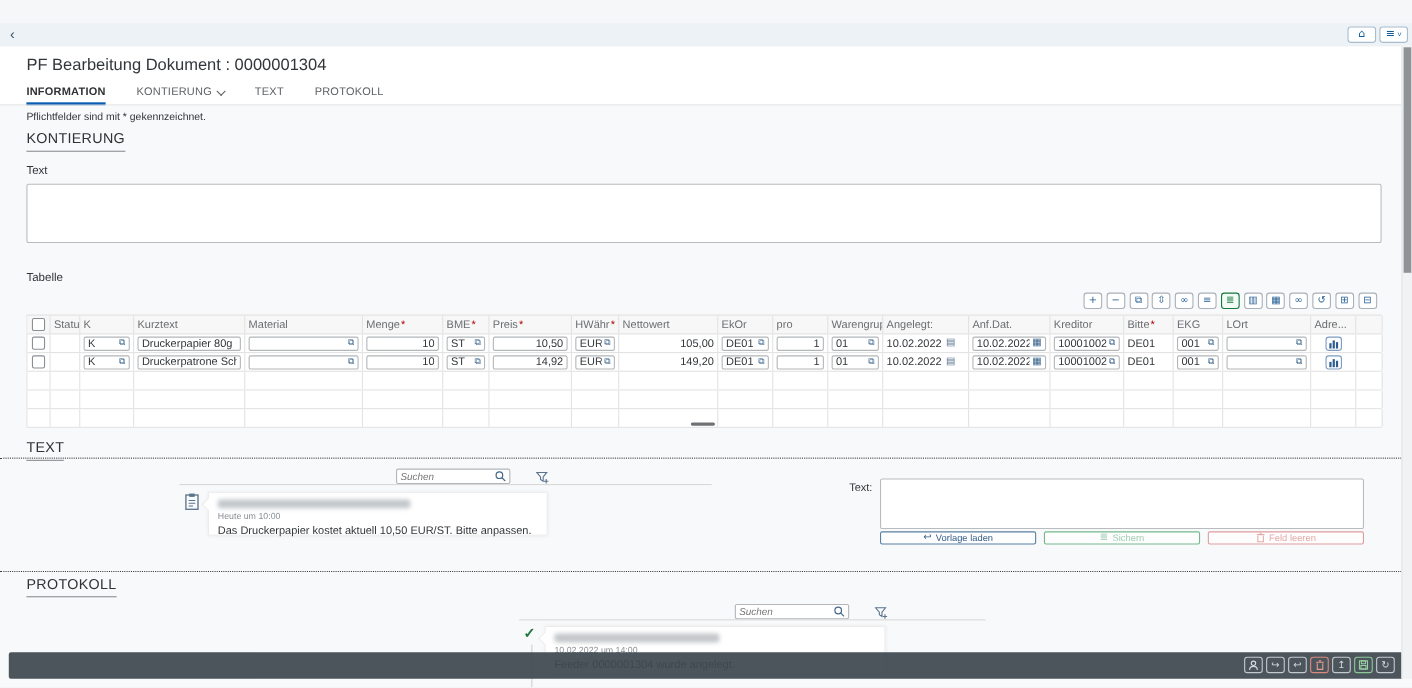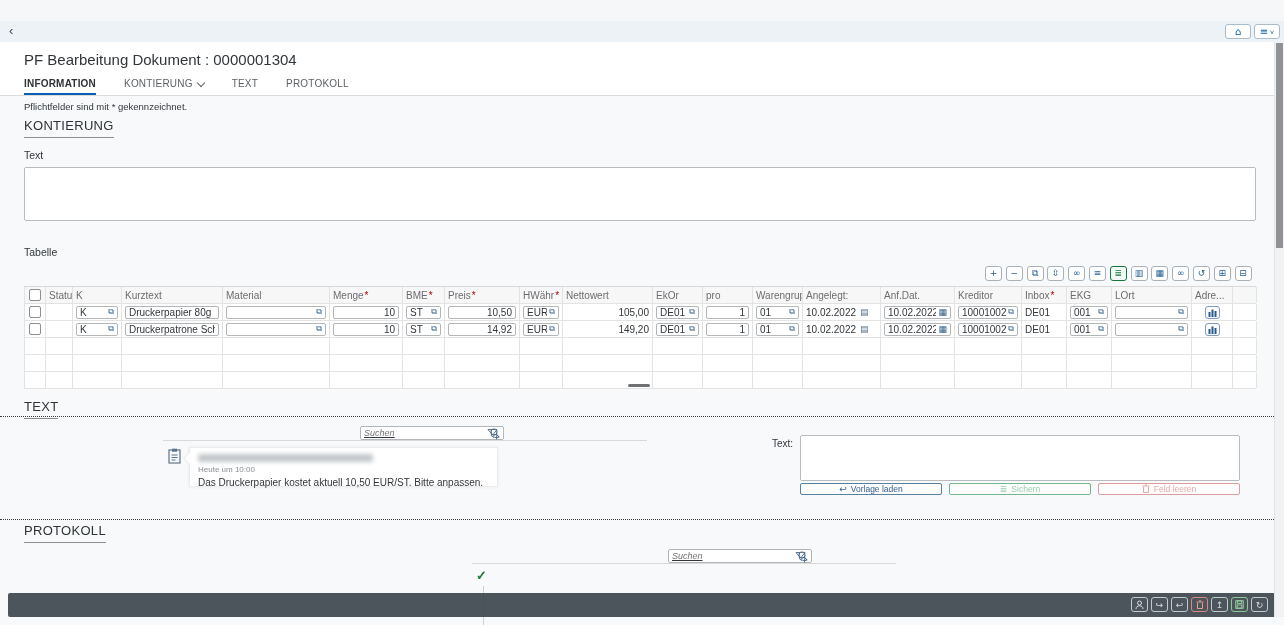--- a/index.html
+++ b/index.html
@@ -67,22 +67,22 @@
     font-family:"DejaVu Sans",sans-serif;}
   .cali{margin-left:auto;color:#34618a;font-size:9px;line-height:9px;cursor:pointer;
     font-family:"DejaVu Sans",sans-serif;}
   .plainicon{margin-left:4px;color:#5b738b;font-size:9px;font-family:"DejaVu Sans",sans-serif;cursor:pointer;}
   .addrbtn{width:15px;height:13px;border:1px solid #7d9cc0;border-radius:3px;background:#fdfdfe;
     display:flex;align-items:center;justify-content:center;margin:auto;cursor:pointer;padding:0;}
   .hscroll{position:absolute;left:628px;top:384px;width:22px;height:3px;background:#6f7275;border-radius:2px;cursor:pointer;}
   
   .dotted{position:absolute;left:0;right:0;height:0;border-top:1.5px dotted #3c3c3c;}
   
-  .searchbox{position:absolute;width:144px;height:14px;border:1px solid #b3b6b9;border-radius:2px;
-    background:#fff;box-sizing:border-box;display:flex;align-items:center;text-decoration:underline;}
+  .searchbox{position:absolute;width:104px;height:14px;border:1px solid #b3b6b9;border-radius:2px;
+    background:#fff;box-sizing:border-box;display:flex;align-items:center;}
   .searchbox input{border:0;outline:none;flex:1;min-width:0;font-size:9px;font-style:italic;
     font-family:"Liberation Sans",sans-serif;color:#5d6164;padding:0 3px;background:transparent;}
   .searchbox .mag{margin-right:3px;display:flex;}
   .funnel{position:absolute;cursor:pointer;display:flex;}
   .feedline{position:absolute;height:1px;background:#d9d9d9;}
   .bubble{position:absolute;background:#fff;border:1px solid #ececec;box-shadow:0 0 3px rgba(0,0,0,.07);
     padding:4px 8px;box-sizing:border-box;}
   .bubble:before{content:"";position:absolute;left:-5px;top:6px;width:8px;height:8px;background:#fff;
     border-left:1px solid #ececec;border-bottom:1px solid #ececec;transform:rotate(45deg);}
   .redacted{height:8px;background:#c3c7cb;border-radius:2px;filter:blur(2px);margin:2px 0 3px 0;}
@@ -217,21 +217,21 @@
         <div class="gcell" style="width: 78px; flex: 0 0 78px;">
           <span>Angelegt:</span>
         </div>
         <div class="gcell" style="width: 74px; flex: 0 0 74px;">
           <span>Anf.Dat.</span>
         </div>
         <div class="gcell" style="width: 67px; flex: 0 0 67px;">
           <span>Kreditor</span>
         </div>
         <div class="gcell" style="width: 45px; flex: 0 0 45px;">
-          <span>Inbox</span>
+          <span>Bitte</span>
           <span class="req">*</span>
         </div>
         <div class="gcell" style="width: 45px; flex: 0 0 45px;">
           <span>EKG</span>
         </div>
         <div class="gcell" style="width: 80px; flex: 0 0 80px;">
           <span>LOrt</span>
         </div>
         <div class="gcell" style="width: 41px; flex: 0 0 41px;">
           <span>Adre...</span>
@@ -601,20 +601,25 @@
     <svg width="12" height="12" viewBox="0 0 12 12">
         <path d="M1 1.5h9L6.8 5.5v4l-2.4-1.7V5.5Z" fill="none" stroke="#5b738b" stroke-width="1"></path>
         <line x1="9.5" y1="7.5" x2="9.5" y2="11.5" stroke="#5b738b" stroke-width="1"></line>
         <line x1="7.5" y1="9.5" x2="11.5" y2="9.5" stroke="#5b738b" stroke-width="1"></line>
       </svg>
   </span>
   <div class="feedline" style="left:472px;top:563px;width:424px;"></div>
 
   <span class="checkok" style="left:476px;top:568px;">✓</span>
   <div class="timeline" style="left:483px;top:586px;height:39px;"></div>
+  <div class="bubble" style="left:495px;top:569px;width:310px;height:44px;">
+    <div class="redacted" style="width:150px;"></div>
+    <div class="feedtime">10.02.2022 um 14:00</div>
+    <div class="feedmsg">Feeder 0000001304 wurde angelegt.</div>
+  </div>
 
   <div class="footer">
     <div class="fbtns" id="fbtns">
         <button class="fbtn">
           <svg width="9" height="10" viewBox="0 0 9 10">
             <circle cx="4.5" cy="3" r="2" fill="none" stroke="#d6dbe0" stroke-width="1"></circle>
             <path d="M1 9c0-2 1.5-3.2 3.5-3.2S8 7 8 9" fill="none" stroke="#d6dbe0" stroke-width="1"></path>
           </svg>
         </button>
         <button class="fbtn">↪</button>

